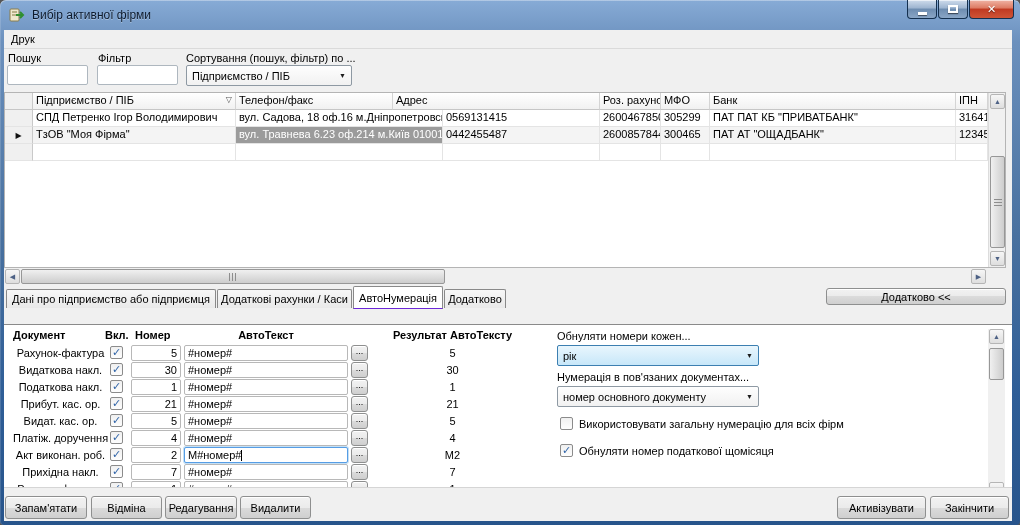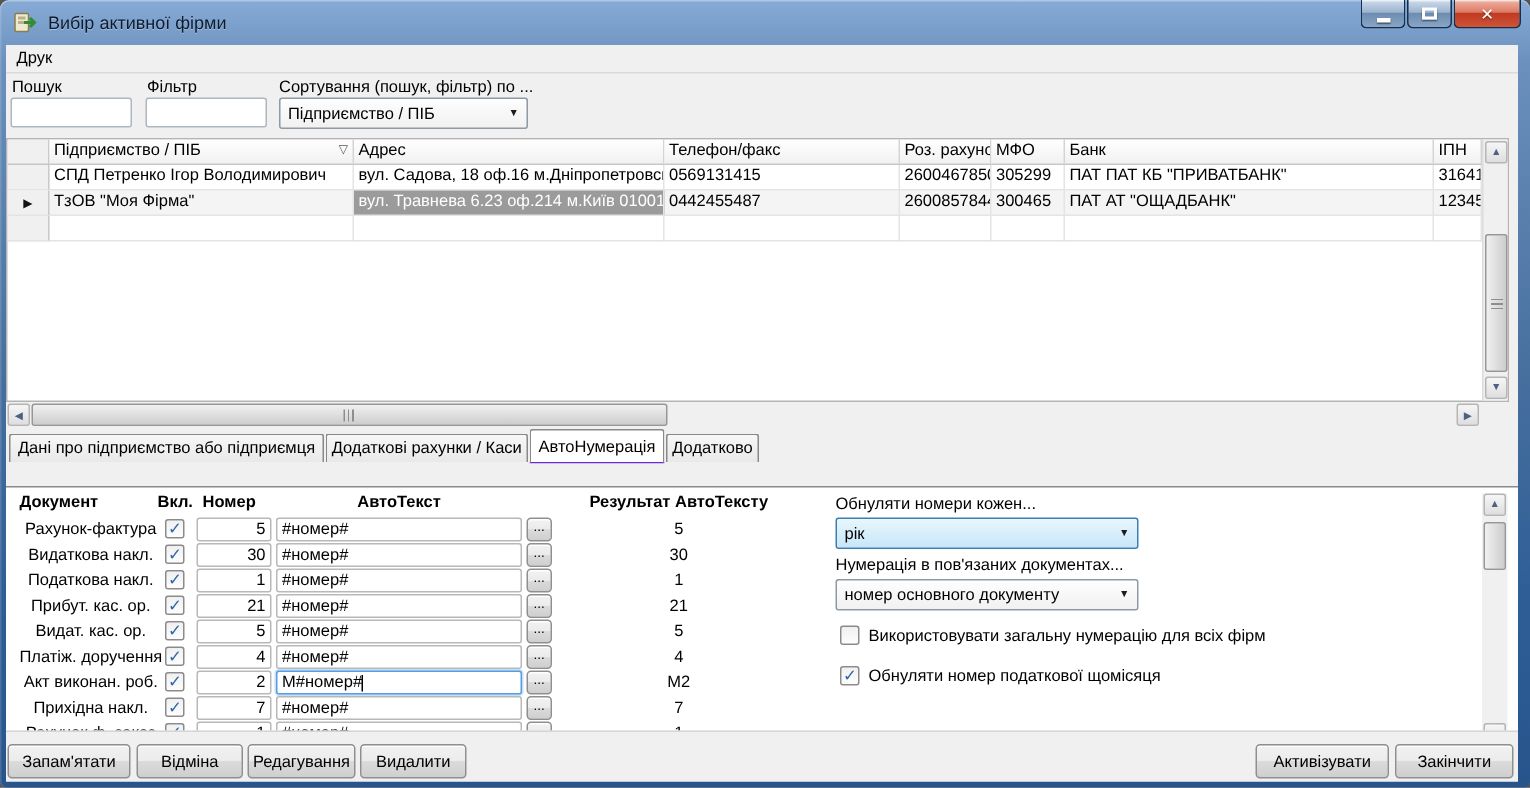--- a/index.html
+++ b/index.html
@@ -152,22 +152,22 @@
         <span>Підприємство / ПІБ</span>
         <span class="arrow">▼</span>
       </div>
     </div>
 
     <div class="grid">
       <div class="grid-body">
         <div class="grow">
           <div class="gh c0 ind"></div>
           <div class="gh c1"><span class="sortglyph">▽</span><span>Підприємство / ПІБ</span></div>
+          <div class="gh c3">Телефон/факс</div>
           <div class="gh c2">Адрес</div>
-          <div class="gh c3">Телефон/факс</div>
           <div class="gh c4">Роз. рахунок</div>
           <div class="gh c5">МФО</div>
           <div class="gh c6">Банк</div>
           <div class="gh c7">ІПН</div>
         </div>
         <div class="grow">
           <div class="gc c0 ind"></div>
           <div class="gc c1">СПД Петренко Ігор Володимирович</div>
           <div class="gc c2">вул. Садова, 18 оф.16 м.Дніпропетровськ</div>
           <div class="gc c3">0569131415</div>
@@ -212,20 +212,21 @@
           <div class="grip-h"></div>
         </div>
       <div class="sb-btn" style="left:auto;right:1px">▶</div>
     </div>
 
     <div class="tabstrip">
       <div class="tab" style="left:213px;width:135px">Додаткові рахунки / Каси</div>
       <div class="tab" style="left:2px;width:210px">Дані про підприємство або підприємця</div>
       <div class="tab active" style="left:349px;width:90px">АвтоНумерація</div>
       <div class="tab" style="left:440px;width:62px">Додатково</div>
+      <div class="btn morebtn">Додатково &lt;&lt;</div>
     </div>
 
     <div class="pane">
       <div class="fh">
         <span style="left:9px">Документ</span>
         <span style="left:101px">Вкл.</span>
         <span style="left:131px">Номер</span>
         <span style="left:180px;width:164px;text-align:center">АвтоТекст</span>
         <span style="left:381px;width:135px;text-align:center">Результат АвтоТексту</span>
       </div>

